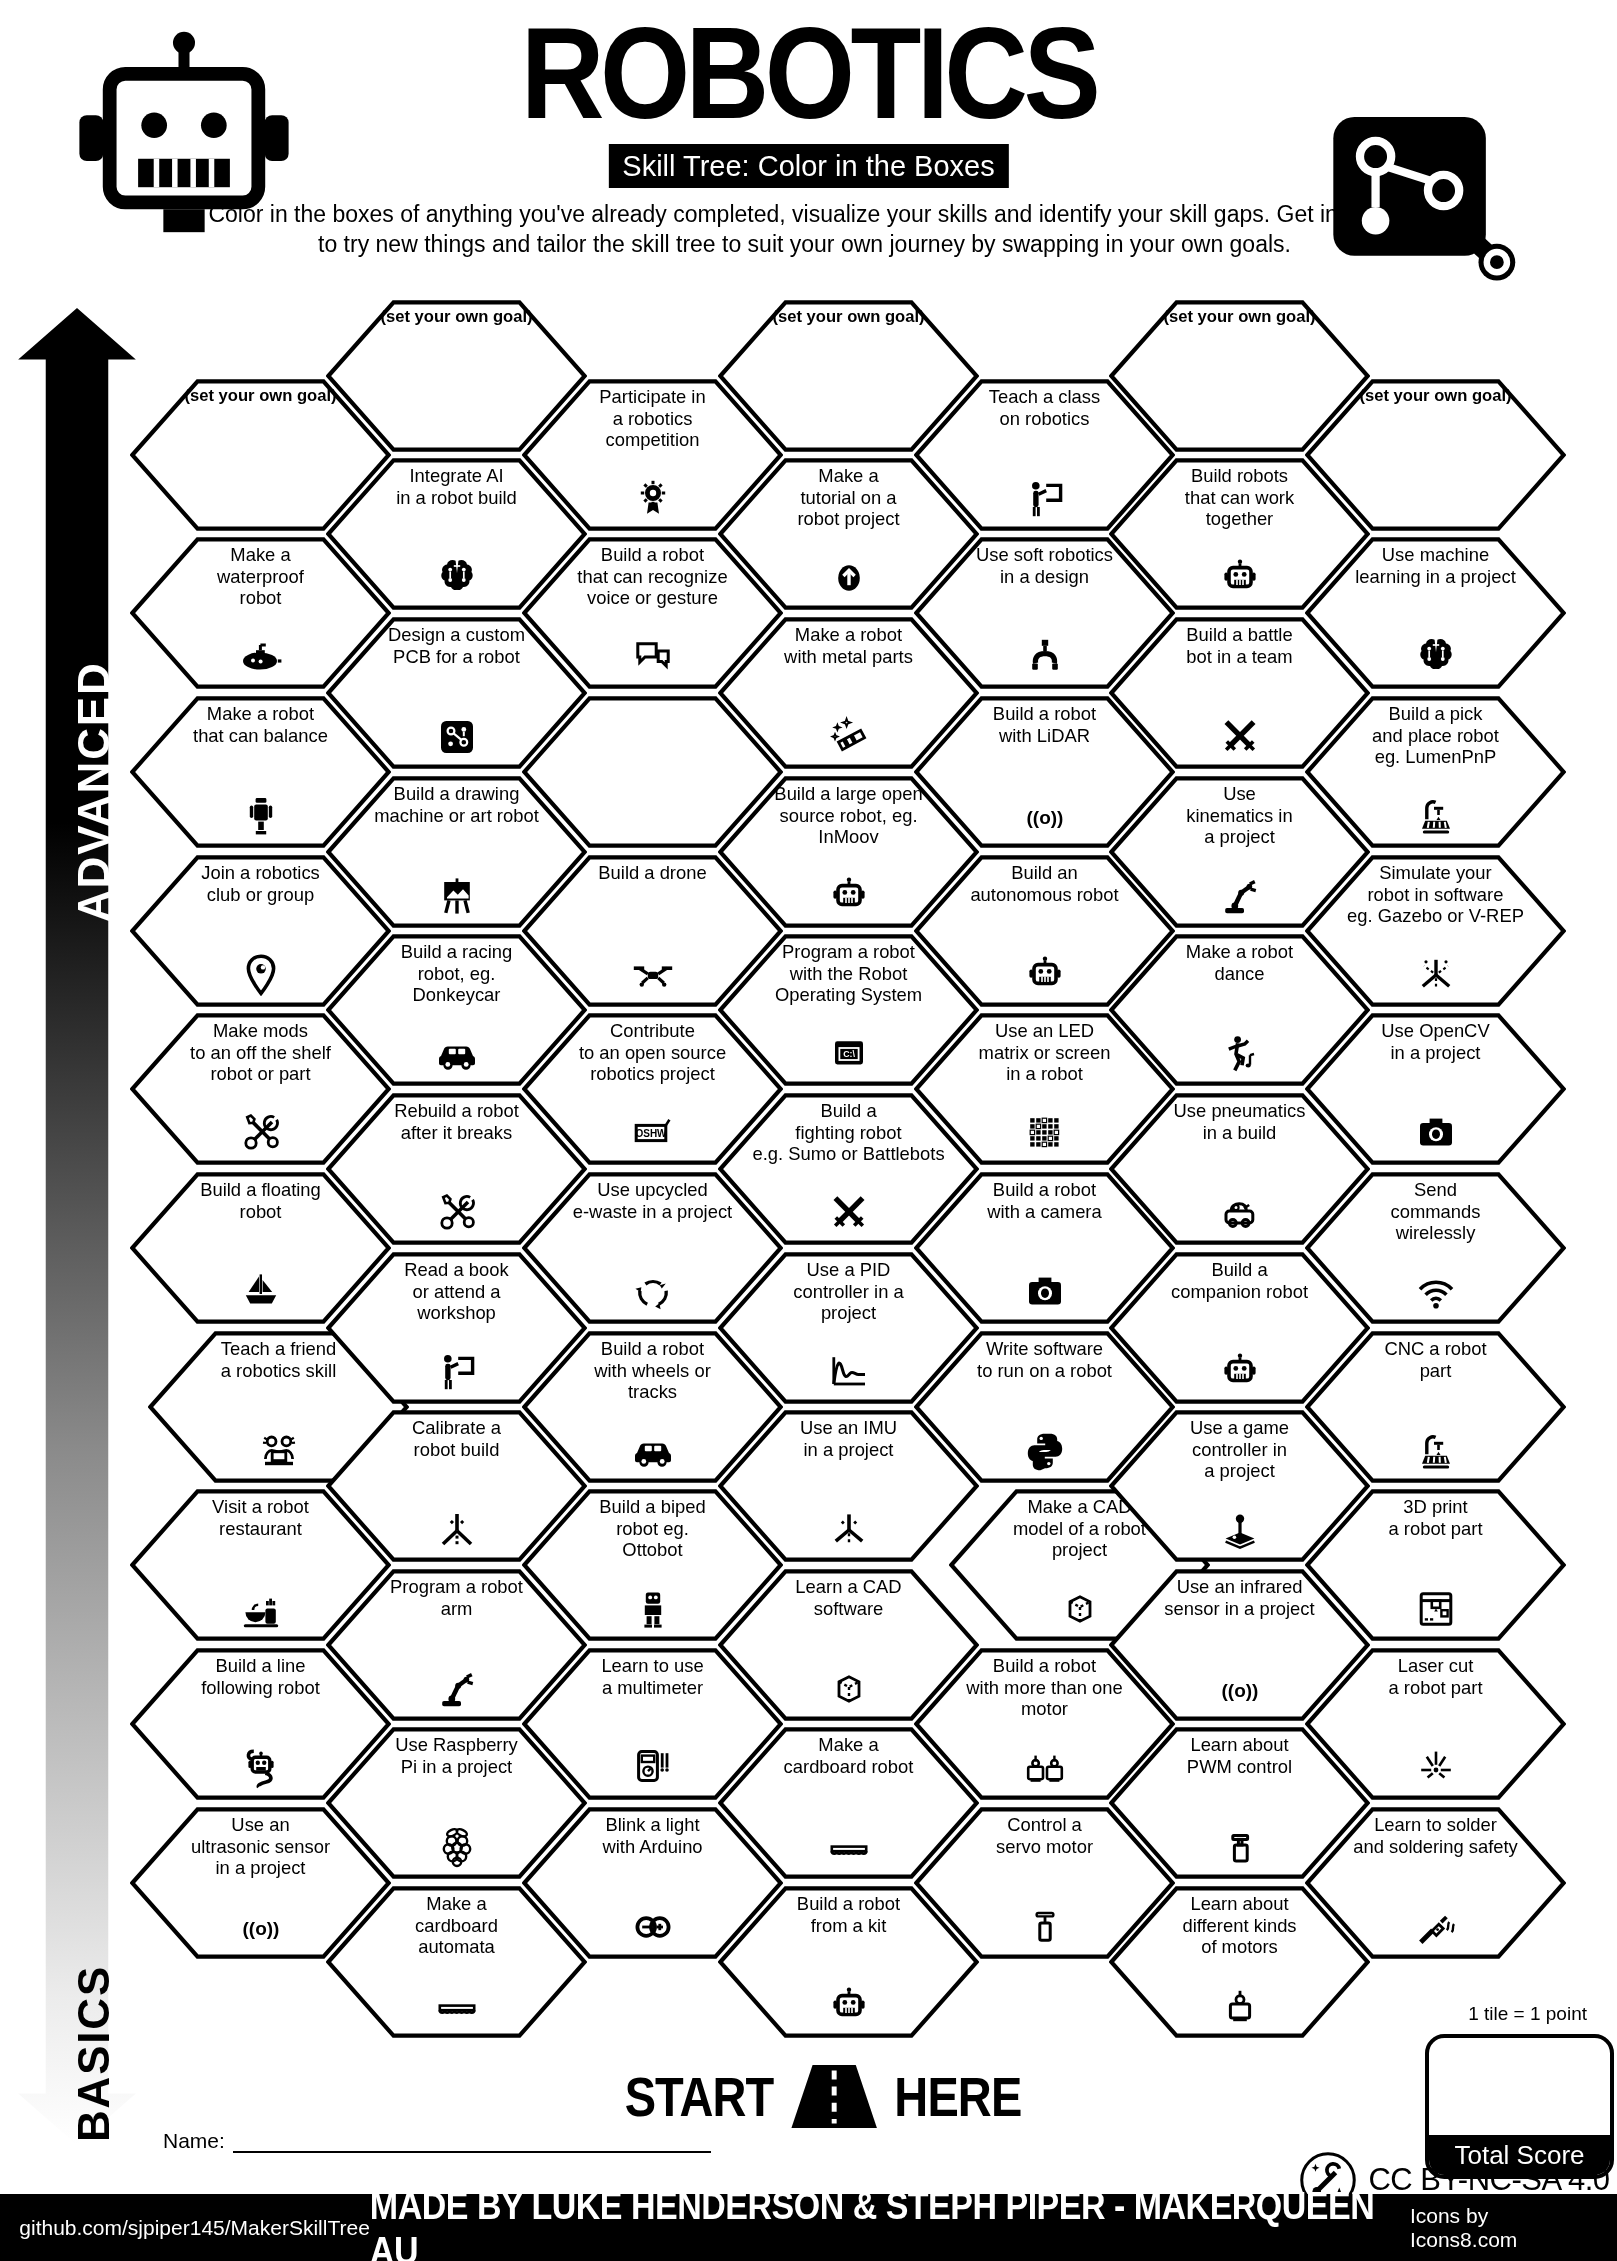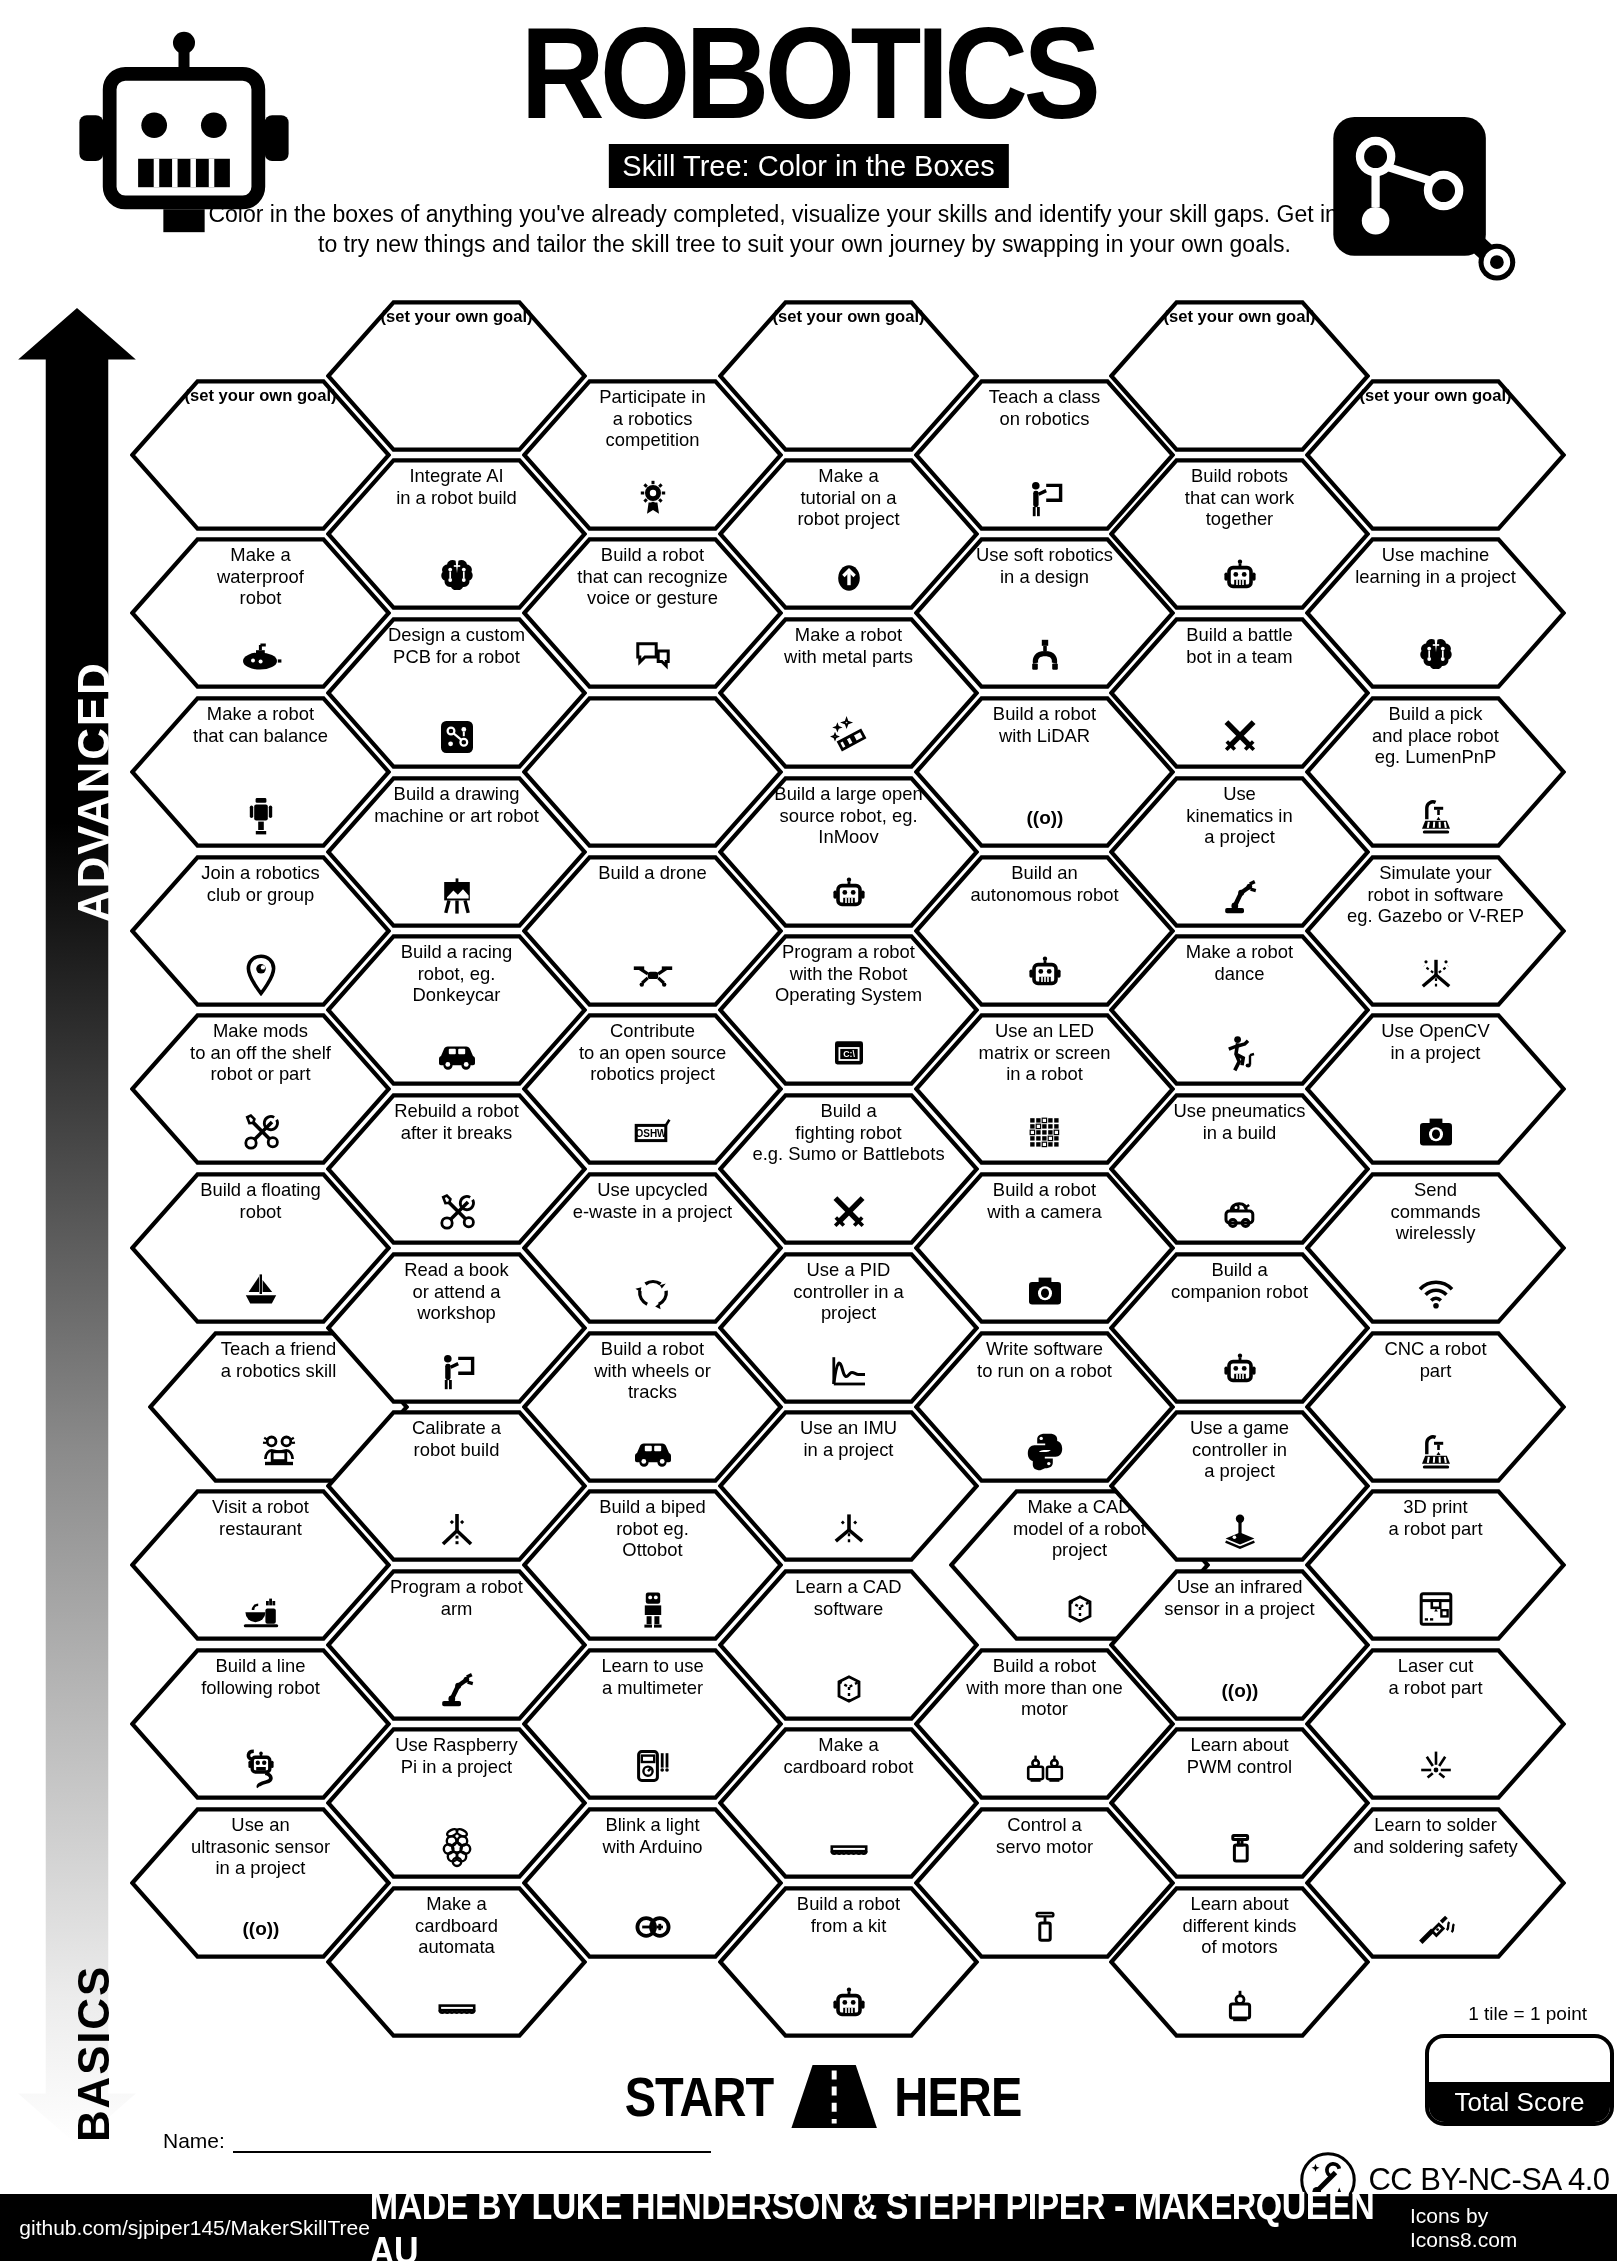--- a/index.html
+++ b/index.html
@@ -43,21 +43,21 @@
   .start{position:absolute;left:823px;top:2065px;transform:translateX(-50%);
          display:flex;align-items:center;gap:3px}
   .start .word{font-size:47px;font-weight:900;letter-spacing:-0.9px;transform:scaleY(1.2)}
   .start svg{width:115px;height:63px}
 
   
   .name-row{position:absolute;left:163px;top:2129px;display:flex;align-items:flex-end;gap:8.3px}
   .name-row .nlabel{font-size:21px}
   .name-row .nline{width:478px;border-bottom:2.8px solid #000;height:24px}
   .tile-note{position:absolute;right:30px;top:2003px;font-size:19px}
-  .score-box{position:absolute;left:1425px;top:2034px;width:189px;height:92px;
+  .score-box{position:absolute;left:1425px;top:2034px;width:189px;height:145px;
              border:4.1px solid #000;border-radius:19.3px;background:#fff;overflow:hidden}
   .score-box .strip{position:absolute;left:0;right:0;bottom:0;height:40px;background:#000;
              color:#fff;font-size:26px;display:flex;align-items:center;justify-content:center}
   .license-row{position:absolute;right:7.4px;top:2150px;display:flex;align-items:center;gap:10px}
   .license-row .cc{font-size:31px;letter-spacing:-0.5px}
 
   
   .footer{position:absolute;left:0;right:0;bottom:0;height:67px;background:#000;color:#fff;
           display:flex;align-items:center;justify-content:space-between;padding:0 19.3px}
   .footer .f-left,.footer .f-right{font-size:21px}

